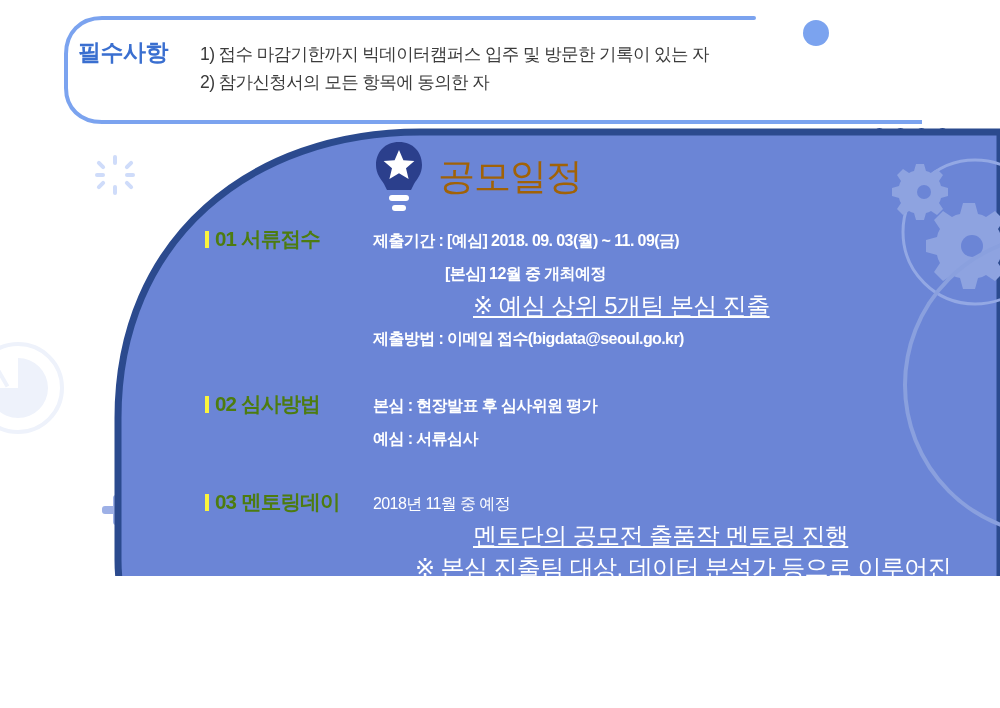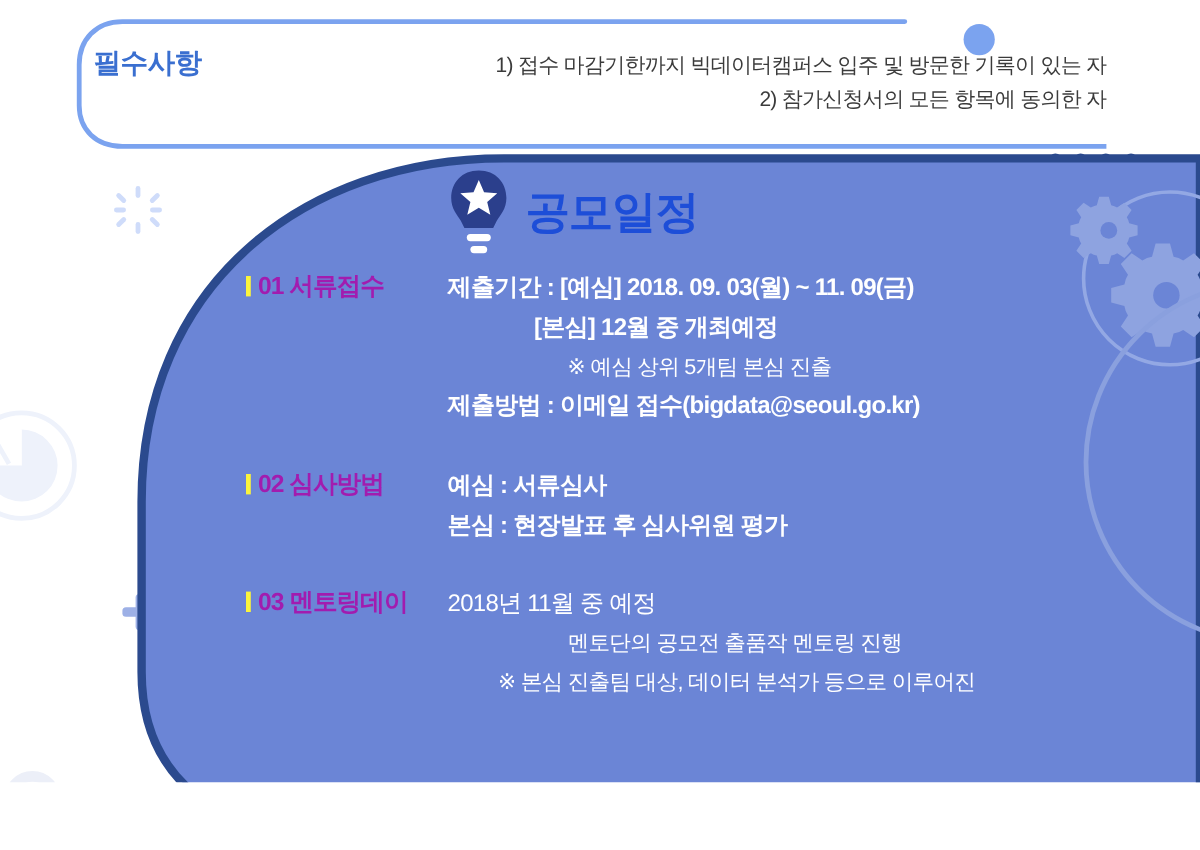--- a/index.html
+++ b/index.html
@@ -6,21 +6,21 @@
     margin: 0;
     padding: 0;
     background: #ffffff;
   }
   body {
     font-family: "Liberation Sans", "DejaVu Sans", sans-serif;
   }
   #poster {
     position: relative;
     width: 1000px;
-    height: 652px;
+    height: 576px;
     overflow: hidden;
     background: #ffffff;
   }
 
   
   .blob-wrap {
     position: absolute;
     left: 0; top: 0;
     width: 1000px; height: 708px;
     z-index: 1;
@@ -66,21 +66,20 @@
     letter-spacing: -0.5px;
     padding-top: 27px;
     padding-left: 16px;
     width: 122px;
     flex: 0 0 auto;
     white-space: nowrap;
   }
   .req-list {
     padding-top: 26px;
     flex: 1 1 auto;
-    text-align: right;
   }
   .req-item {
     color: #3b3b3b;
     font-size: 17.5px;
     line-height: 28px;
     letter-spacing: -0.6px;
     white-space: nowrap;
   }
 
   
@@ -88,23 +87,23 @@
     position: absolute;
     left: 374px;
     top: 140px;
     z-index: 6;
     display: flex;
     align-items: center;
     gap: 14px;
   }
   .bulb-icon { width: 50px; height: 76px; display:block; }
   .title-text {
-    color: #1d4ed8;
+    color: #a16207;
     font-size: 37px;
-    font-weight: bold;
+    font-weight: normal;
     letter-spacing: -1px;
     line-height: 1;
     padding-bottom: 4px;
   }
 
   
   .schedule {
     position: absolute;
     left: 0;
     top: 224px;
@@ -114,48 +113,48 @@
   .sched-row {
     display: flex;
     align-items: flex-start;
   }
   .sched-label {
     width: 168px;
     flex: 0 0 auto;
     text-align: left;
     padding-left: 205px;
     box-sizing: content-box;
-    color: #a21caf;
+    color: #4d7c0f;
     font-weight: bold;
     font-size: 20.5px;
     letter-spacing: -0.8px;
     line-height: 30px;
     white-space: nowrap;
   }
   .sched-label .bar {
     display: inline-block;
     width: 4px;
     height: 17px;
     background: #fbf43c;
     vertical-align: -2px;
     margin-right: 6px;
   }
   .sched-body { flex: 1 1 auto; }
   .sched-line {
     color: #ffffff;
-    font-size: 20px;
+    font-size: 16px;
     line-height: 33px;
     letter-spacing: -0.6px;
     white-space: nowrap;
   }
   .sched-line.bold { font-weight: bold; }
   .sched-line.indent1 { padding-left: 72px; }
   .sched-line.indent2 { padding-left: 100px; }
   .sched-line.indent3 { padding-left: 42px; }
-  .sched-line.small { font-size: 18px; line-height: 32px; }
+  .sched-line.small { font-size: 24px; line-height: 32px; text-decoration: underline; }
 
   .gap-1 { height: 34px; }
   .gap-2 { height: 32px; }
 
   
   .deco { position: absolute; }
   .dots-row { display: flex; gap: 10px; }
   .dot-sq {
     width: 11px; height: 11px; border-radius: 50%;
     background: #2b4a8e;
@@ -323,22 +322,22 @@
       </div>
     </div>
 
     <div class="gap-1"></div>
 
     <div class="sched-row">
       <div class="sched-label">
         <span class="bar"></span><span>02</span>&nbsp;<span>심사방법</span>
       </div>
       <div class="sched-body">
+        <div class="sched-line bold">본심 : 현장발표 후 심사위원 평가</div>
         <div class="sched-line bold">예심 : 서류심사</div>
-        <div class="sched-line bold">본심 : 현장발표 후 심사위원 평가</div>
       </div>
     </div>
 
     <div class="gap-2"></div>
 
     <div class="sched-row">
       <div class="sched-label">
         <span class="bar"></span><span>03</span>&nbsp;<span>멘토링데이</span>
       </div>
       <div class="sched-body">

